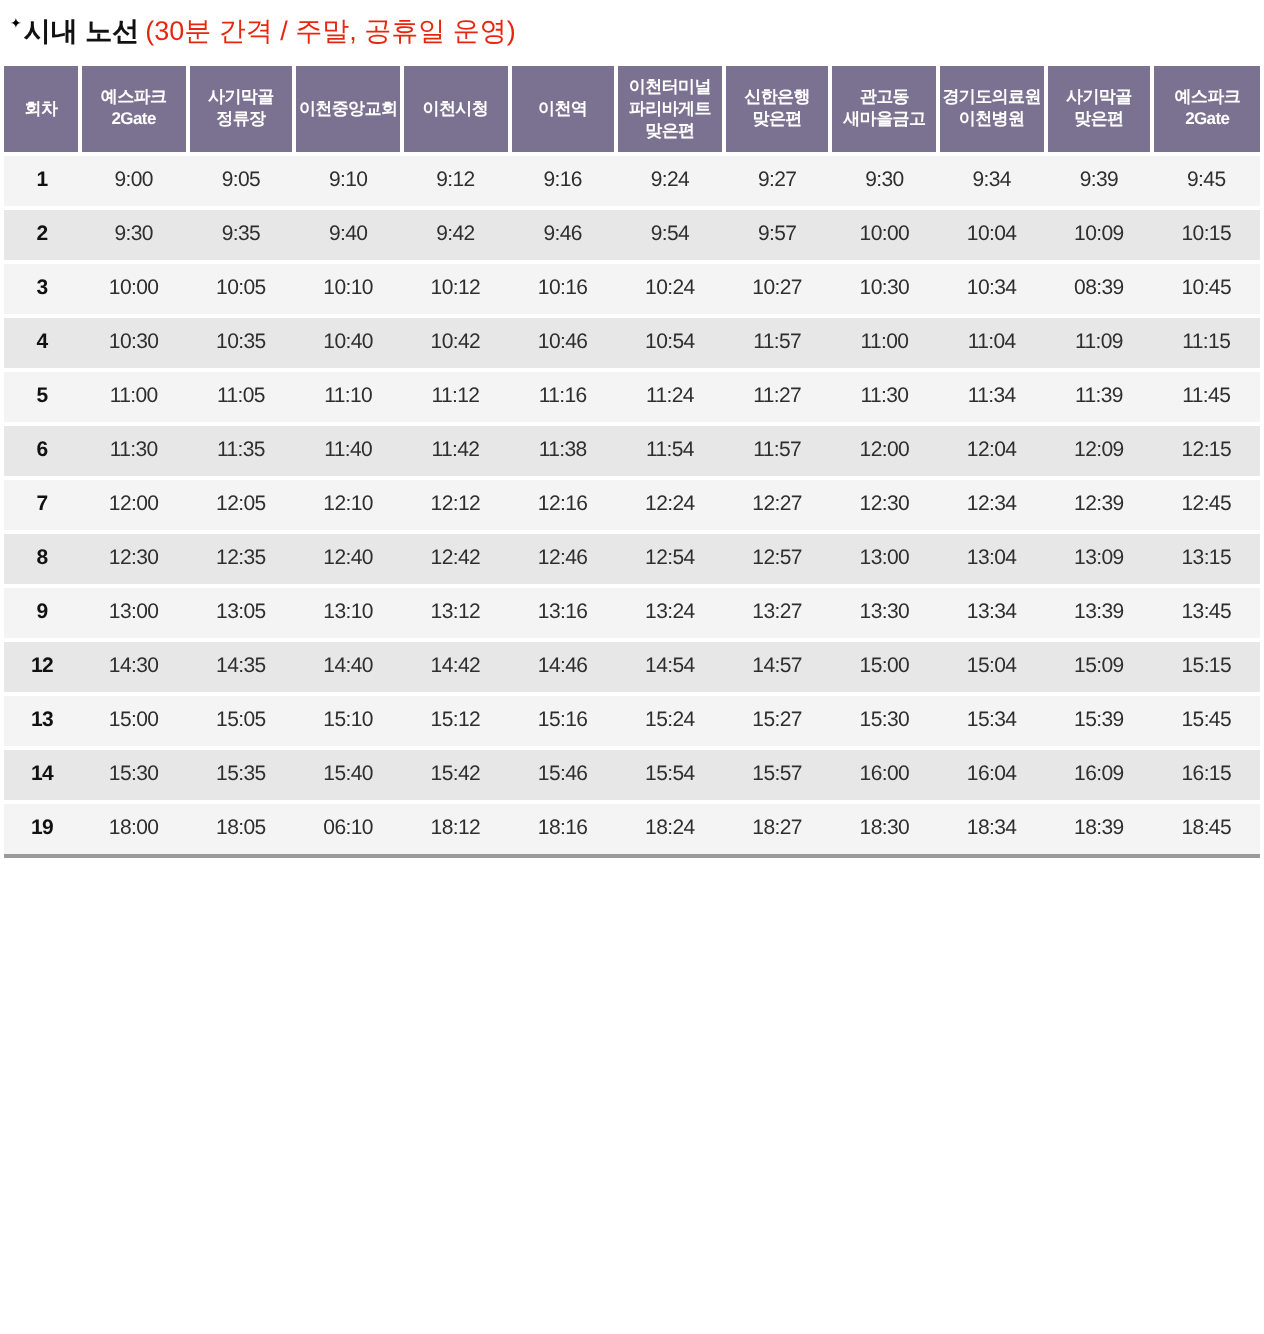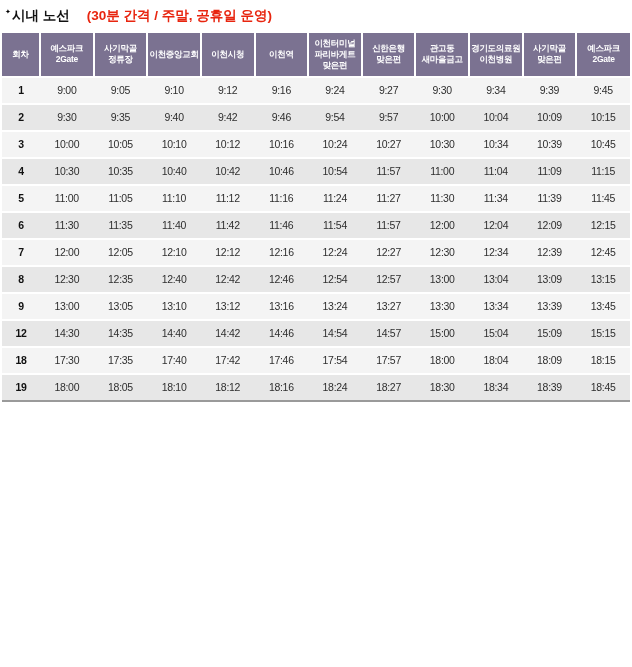--- a/index.html
+++ b/index.html
@@ -19,21 +19,21 @@
   }
   .page{padding:0 2px;}
   .title{
     margin:7px 0 7px 3px;
     font-size:13.5px;font-weight:700;color:var(--title-color);
     line-height:1.4;white-space:nowrap;
   }
   .title .marker{
     font-size:7px;position:relative;top:-6px;margin-right:1px;color:#000;
   }
-  .title .note{color:var(--note-red);margin-left:17px;font-weight:700;}
+  .title .note{color:var(--note-red);margin-left:3px;font-weight:400;}
   table.timetable{
     width:628px;border-collapse:collapse;table-layout:fixed;
     border-bottom:2px solid var(--table-bottom);
   }
   table.timetable col.col-no{width:38px;}
   thead th{
     background:var(--header-bg);color:#ffffff;
     font-size:8.5px;font-weight:700;letter-spacing:-0.3px;
     height:44px;text-align:center;vertical-align:middle;
     white-space:pre-line;word-break:keep-all;line-height:1.3;
@@ -133,21 +133,21 @@
           <td class="no">3</td>
           <td>10:00</td>
           <td>10:05</td>
           <td>10:10</td>
           <td>10:12</td>
           <td>10:16</td>
           <td>10:24</td>
           <td>10:27</td>
           <td>10:30</td>
           <td>10:34</td>
-          <td>10:39</td>
+          <td>08:39</td>
           <td>10:45</td>
         </tr>
         <tr>
           <td class="no">4</td>
           <td>10:30</td>
           <td>10:35</td>
           <td>10:40</td>
           <td>10:42</td>
           <td>10:46</td>
           <td>10:54</td>
@@ -170,21 +170,21 @@
           <td>11:34</td>
           <td>11:39</td>
           <td>11:45</td>
         </tr>
         <tr>
           <td class="no">6</td>
           <td>11:30</td>
           <td>11:35</td>
           <td>11:40</td>
           <td>11:42</td>
-          <td>11:46</td>
+          <td>11:38</td>
           <td>11:54</td>
           <td>11:57</td>
           <td>12:00</td>
           <td>12:04</td>
           <td>12:09</td>
           <td>12:15</td>
         </tr>
         <tr>
           <td class="no">7</td>
           <td>12:00</td>
@@ -235,38 +235,52 @@
           <td>14:42</td>
           <td>14:46</td>
           <td>14:54</td>
           <td>14:57</td>
           <td>15:00</td>
           <td>15:04</td>
           <td>15:09</td>
           <td>15:15</td>
         </tr>
         <tr>
-          <td class="no">18</td>
-          <td>17:30</td>
-          <td>17:35</td>
-          <td>17:40</td>
-          <td>17:42</td>
-          <td>17:46</td>
-          <td>17:54</td>
-          <td>17:57</td>
-          <td>18:00</td>
-          <td>18:04</td>
-          <td>18:09</td>
-          <td>18:15</td>
+          <td class="no">13</td>
+          <td>15:00</td>
+          <td>15:05</td>
+          <td>15:10</td>
+          <td>15:12</td>
+          <td>15:16</td>
+          <td>15:24</td>
+          <td>15:27</td>
+          <td>15:30</td>
+          <td>15:34</td>
+          <td>15:39</td>
+          <td>15:45</td>
+        </tr>
+        <tr>
+          <td class="no">14</td>
+          <td>15:30</td>
+          <td>15:35</td>
+          <td>15:40</td>
+          <td>15:42</td>
+          <td>15:46</td>
+          <td>15:54</td>
+          <td>15:57</td>
+          <td>16:00</td>
+          <td>16:04</td>
+          <td>16:09</td>
+          <td>16:15</td>
         </tr>
         <tr>
           <td class="no">19</td>
           <td>18:00</td>
           <td>18:05</td>
-          <td>18:10</td>
+          <td>06:10</td>
           <td>18:12</td>
           <td>18:16</td>
           <td>18:24</td>
           <td>18:27</td>
           <td>18:30</td>
           <td>18:34</td>
           <td>18:39</td>
           <td>18:45</td>
         </tr>
       </tbody>

